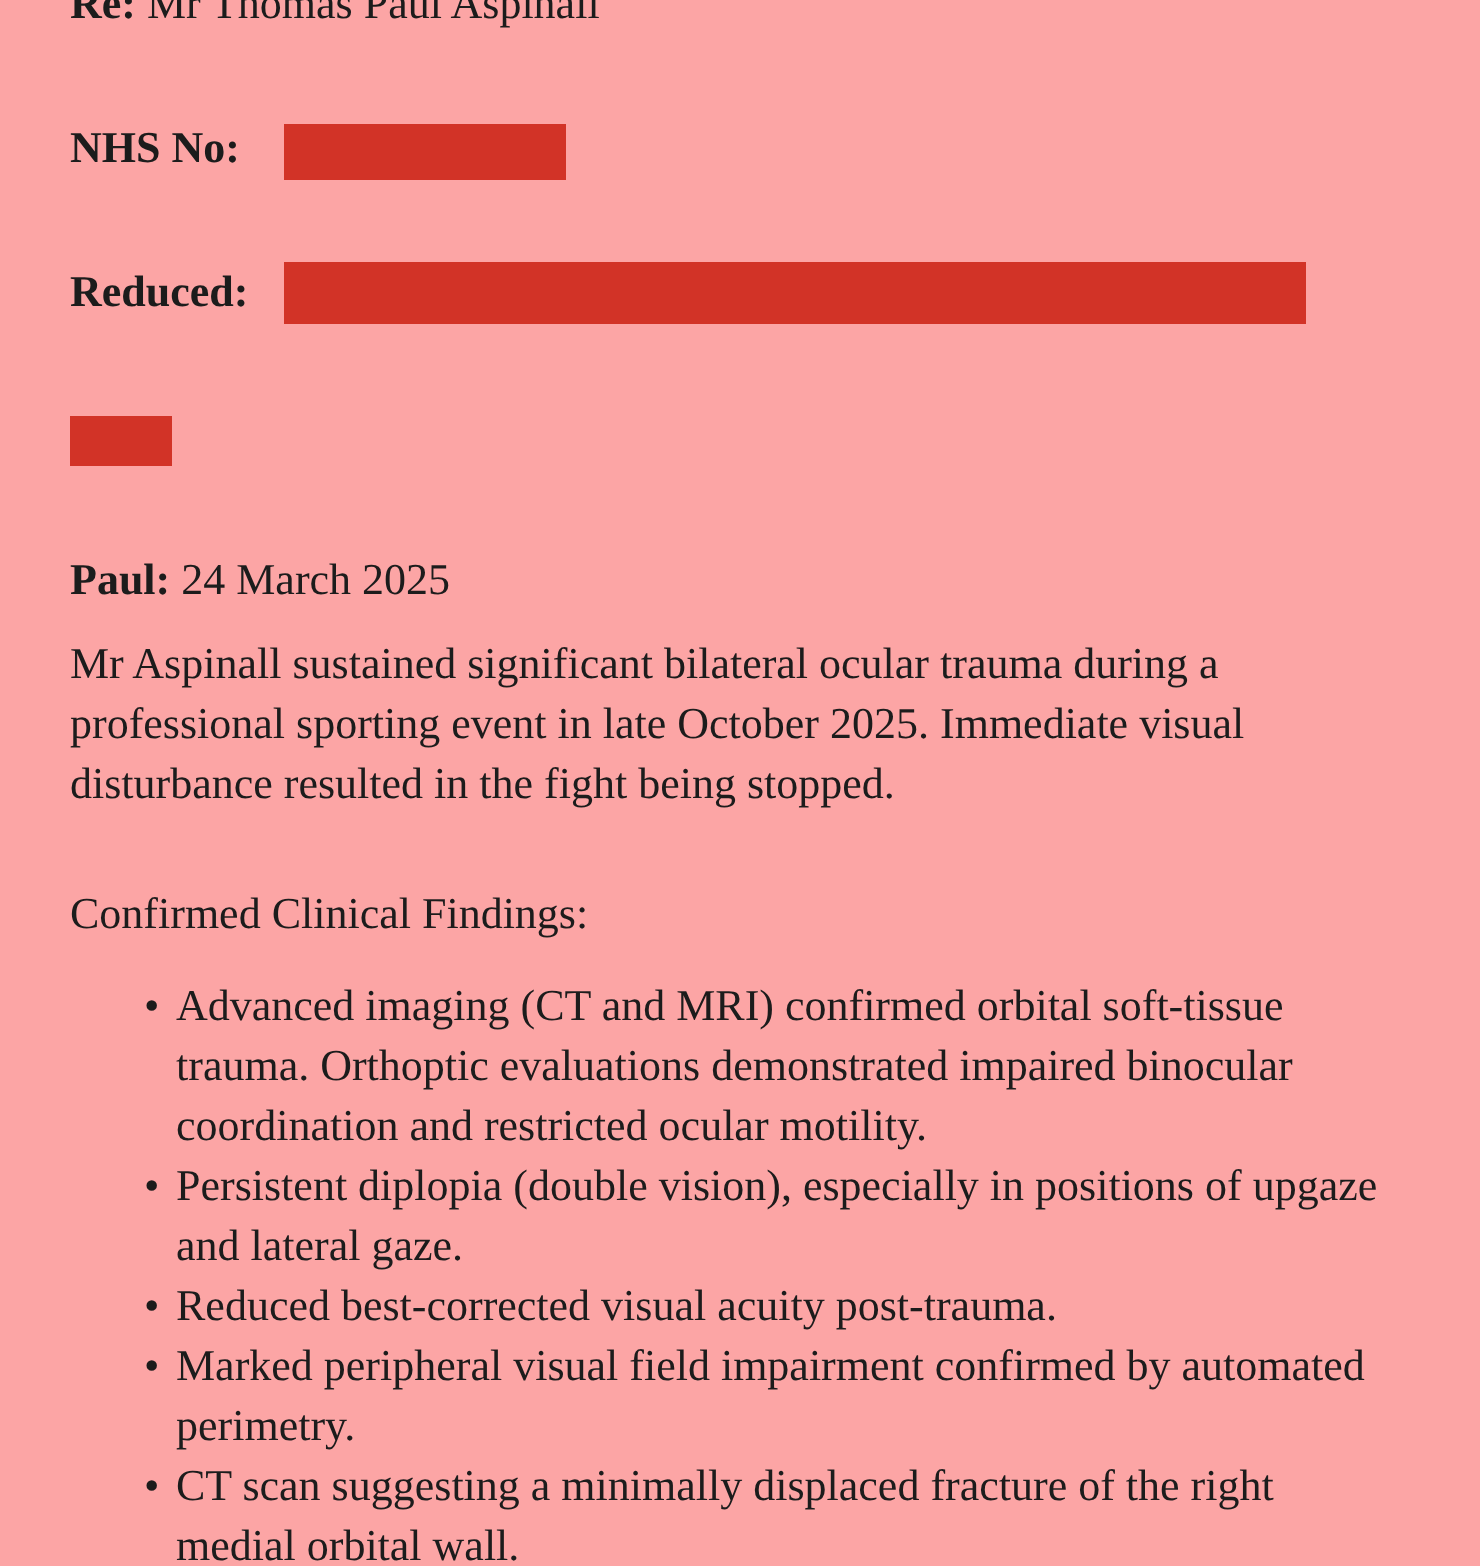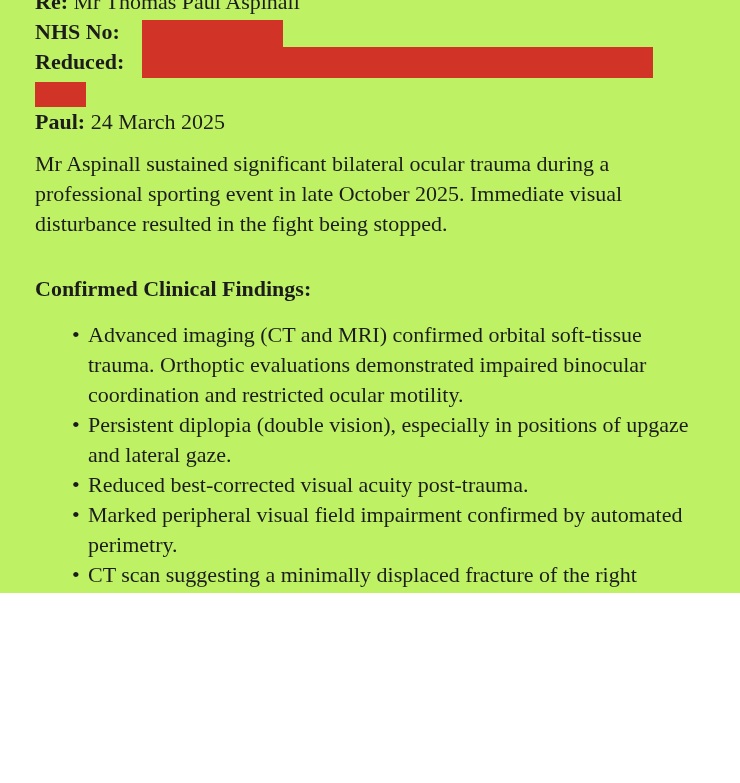--- a/index.html
+++ b/index.html
@@ -3,53 +3,54 @@
 <meta charset="utf-8">
 <style>
   html, body {
     margin: 0;
     padding: 0;
     background: #ffffff;
   }
   .page {
     position: relative;
     width: 740px;
-    height: 593px;
+    height: 783px;
     overflow: hidden;
-    background: #bef264;
+    background: #fca5a5;
     font-family: "Liberation Serif", serif;
     font-size: 22px;
     line-height: 30px;
     color: #1c1c1c;
   }
   .content {
     padding: 0 25px 0 35px;
   }
   .line {
     position: relative;
     height: 30px;
     white-space: nowrap;
+    margin-top: 42px;
   }
   .line.first {
     margin-top: -13px;
   }
   .bold { font-weight: bold; }
   .redact {
     position: absolute;
     background: #d23327;
   }
   .redact.nhs   { left: 107px; top: 3px; width: 141px; height: 28px; }
   .redact.addr  { left: 107px; top: 0px; width: 511px; height: 31px; }
   .redact.addr2 { left: 0px;   top: 5px; width: 51px;  height: 25px; }
   .intro {
     margin: 12px 0 0 0;
   }
   .findings-heading {
     margin: 35px 0 0 0;
-    font-weight: bold;
+    font-weight: normal;
     font-size: 22px;
     line-height: 30px;
   }
   ul.findings {
     margin: 16px;
     padding: 0 0 0 37px;
     list-style: none;
   }
   ul.findings li {
     position: relative;

